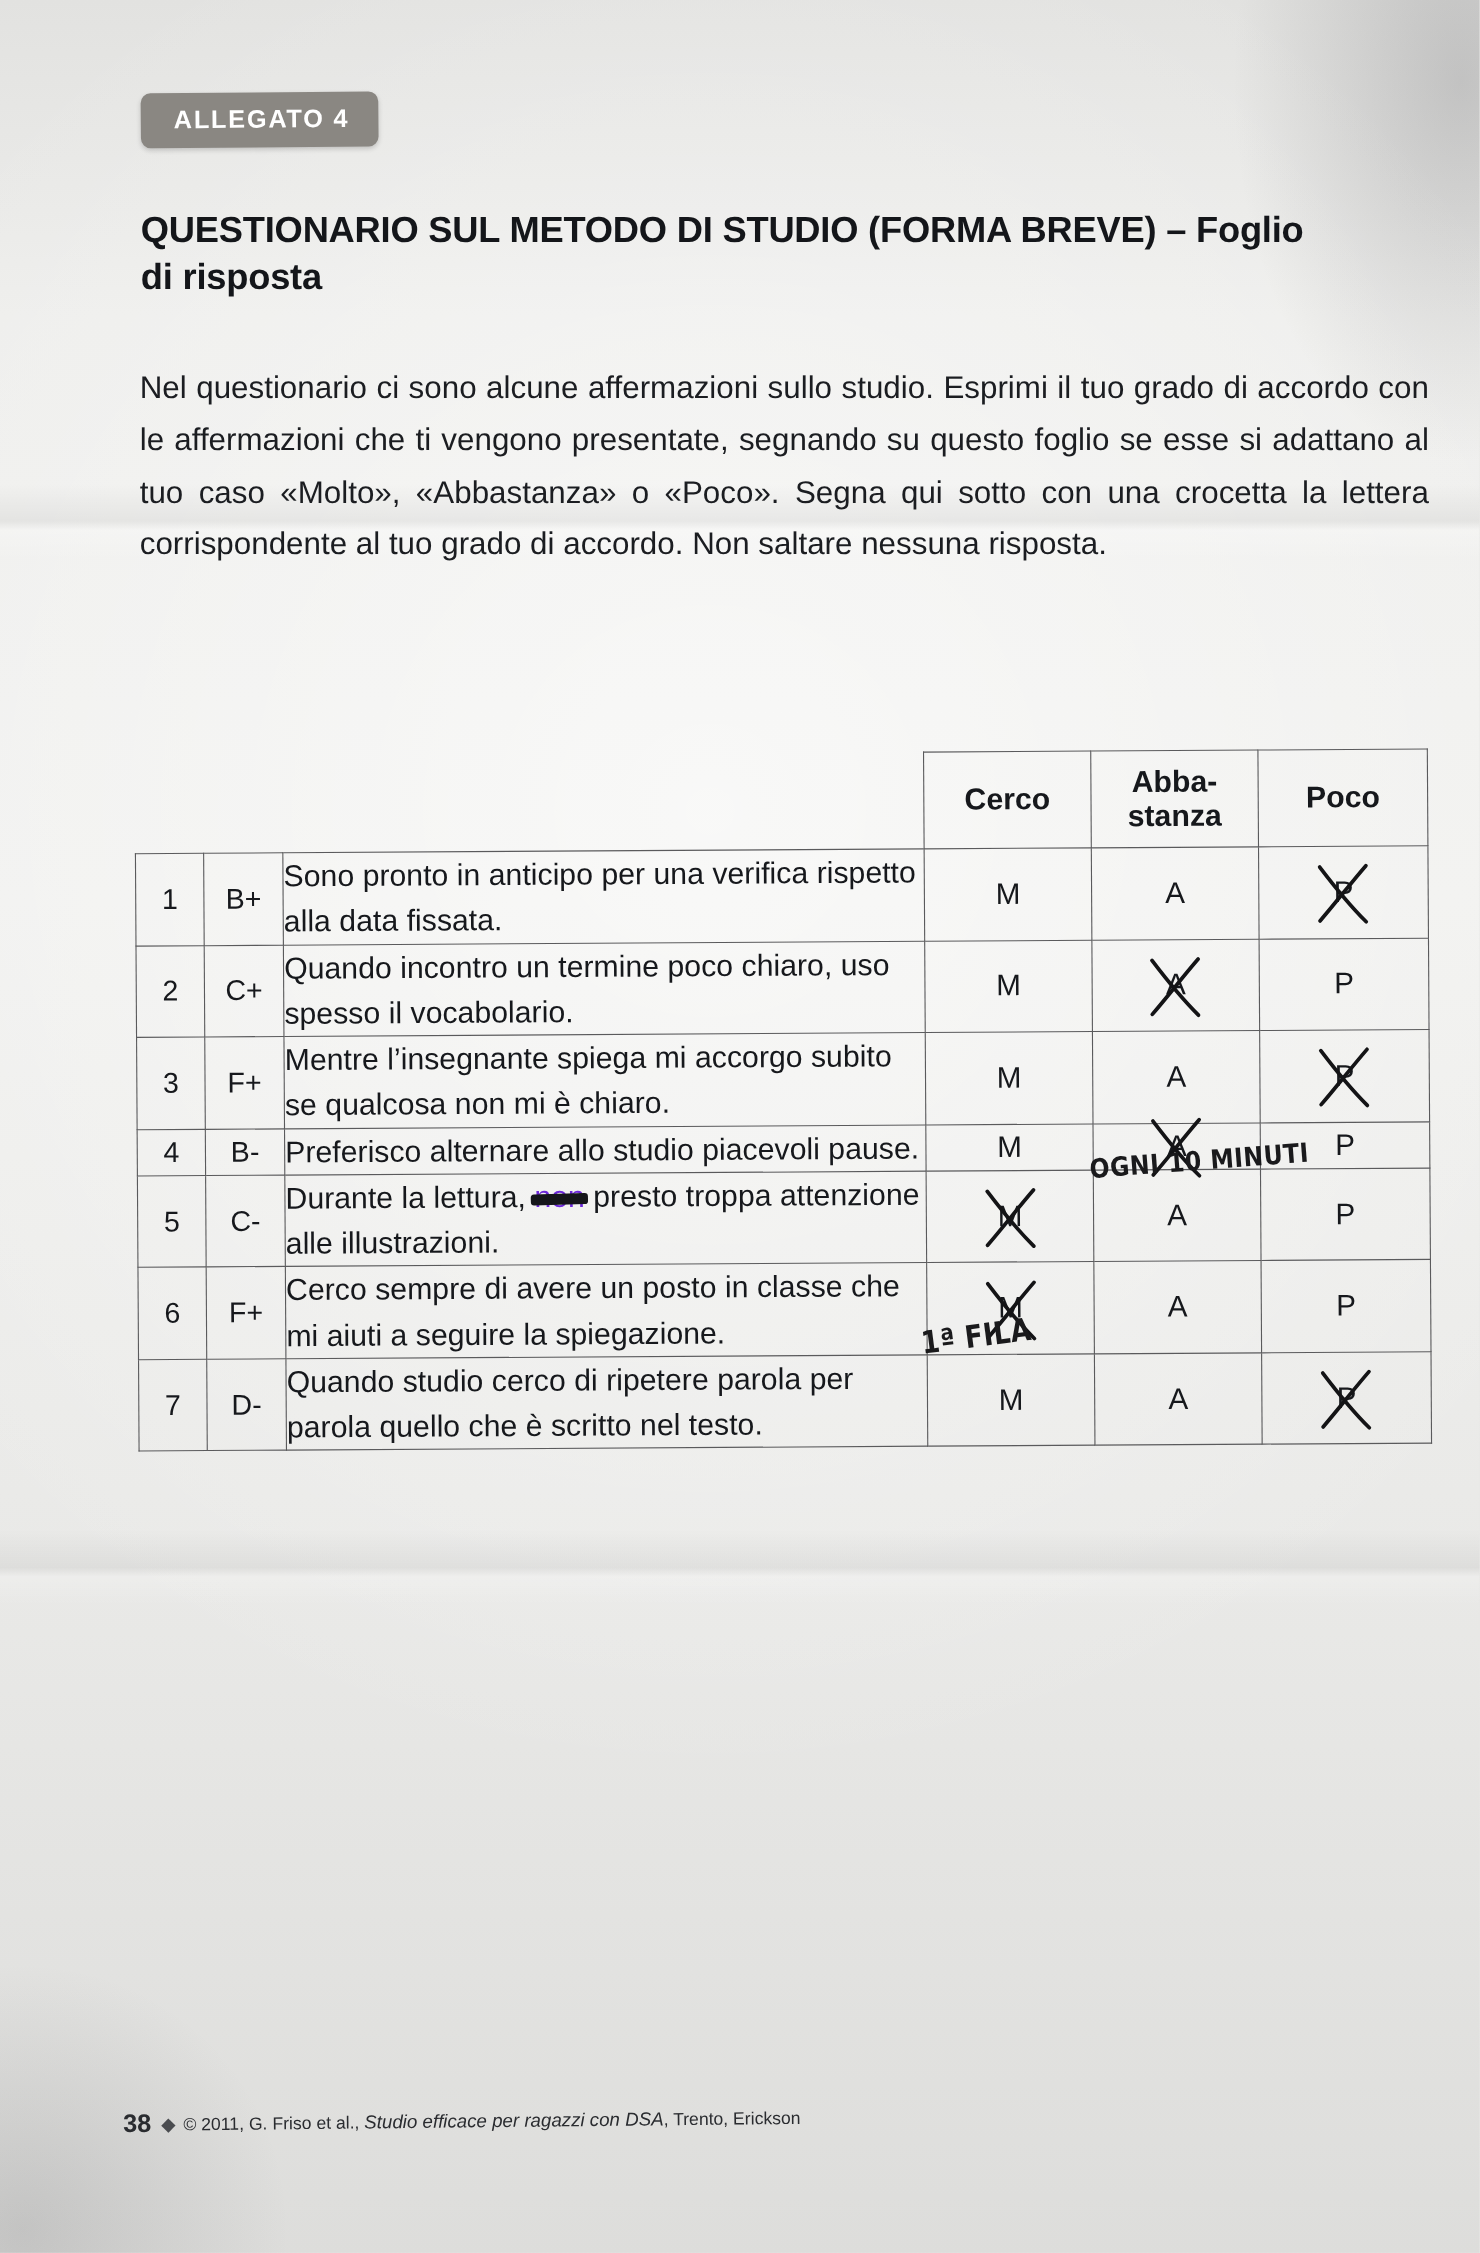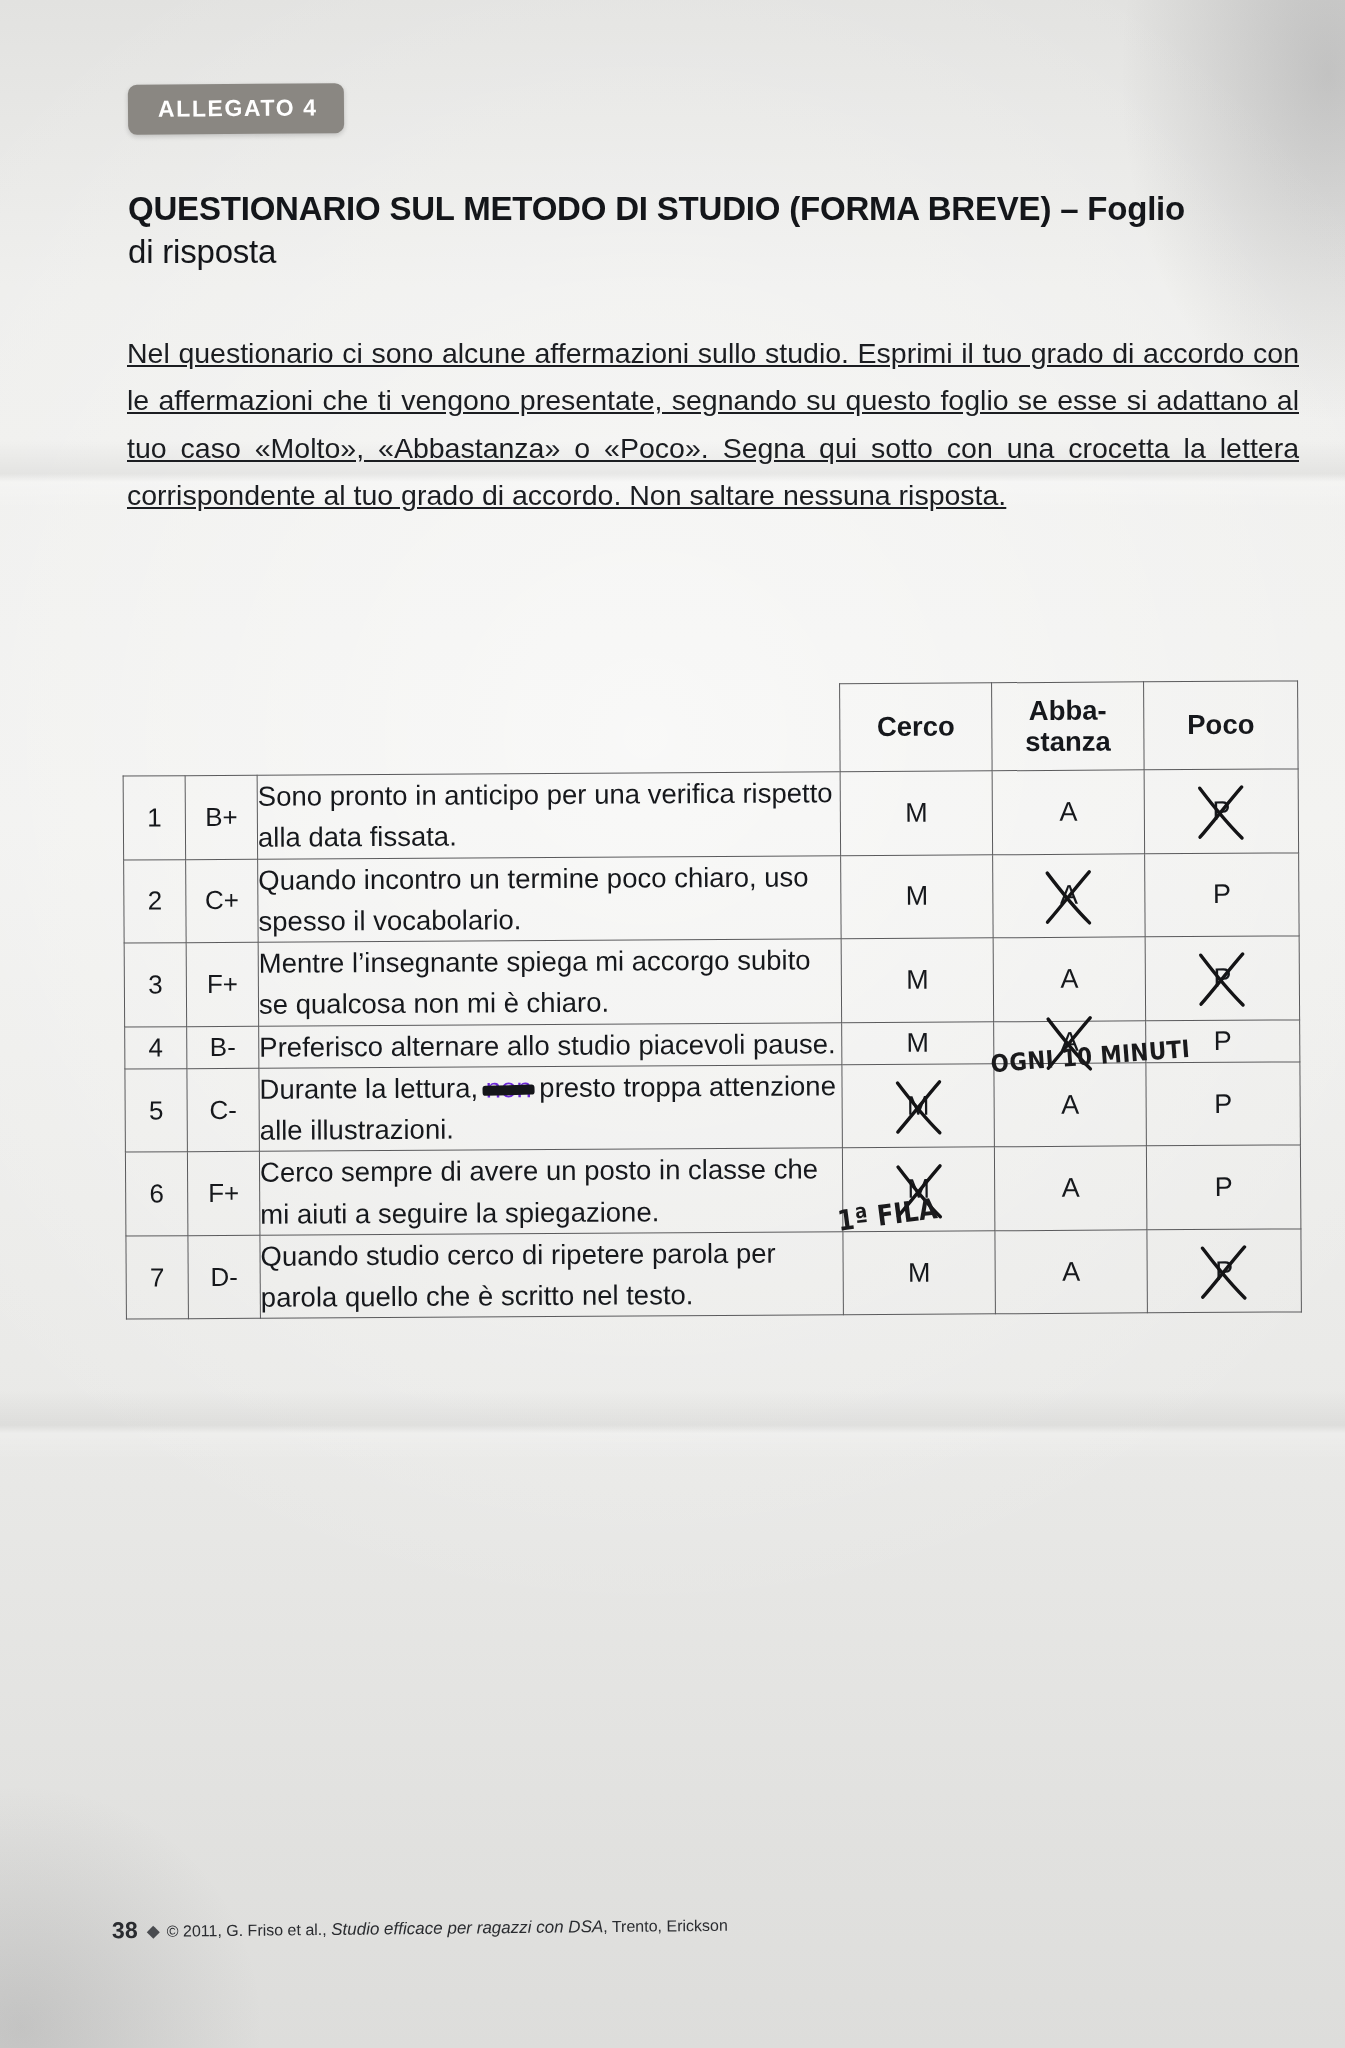--- a/index.html
+++ b/index.html
@@ -73,35 +73,35 @@
     position: absolute;
     left: 128px;
     top: 188px;
     width: 1165px;
     font-size: 33px;
     line-height: 1.30;
     color: #14161a;
     letter-spacing: -0.2px;
   }
   .doc-title .bold { font-weight: bold; }
-  .doc-title .light { font-weight: normal; }
+  .doc-title .light { font-weight: bold; }
 
   
   .intro {
     position: absolute;
     left: 127px;
     top: 330px;
     width: 1172px;
     font-size: 28.5px;
     line-height: 1.66;
     color: #1b1d21;
     text-align: justify;
     text-justify: inter-word;
   }
-  .intro p { margin: 0; text-decoration: underline; }
+  .intro p { margin: 0; }
 
   
   .tbl-wrap {
     position: absolute;
     left: 124px;
     top: 684px;
     width: 1175px;
     transform: rotate(-0.35deg);
   }
   table.q {

